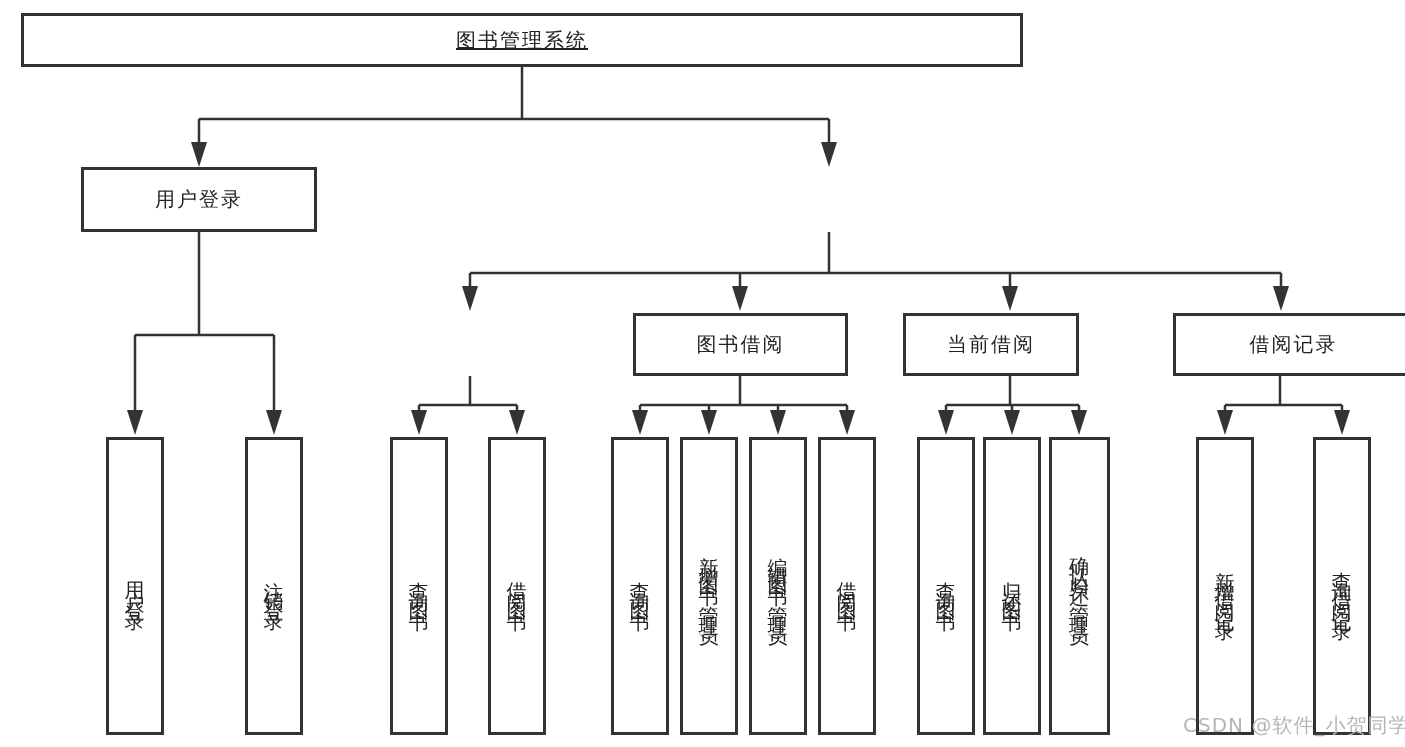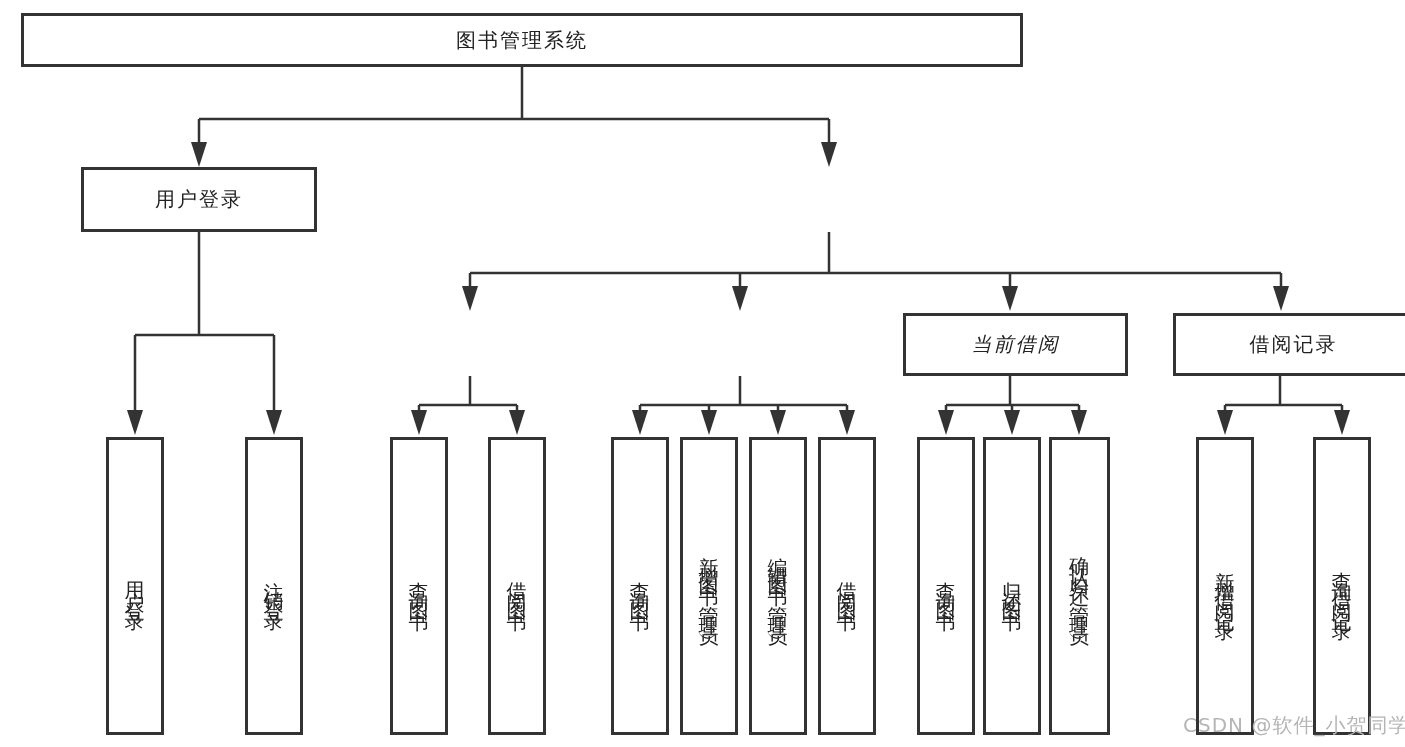--- a/index.html
+++ b/index.html
@@ -39,28 +39,28 @@
   }
   .v-label {
     writing-mode: vertical-rl;
     text-orientation: mixed;
     font-size: 20px;
     line-height: 1;
     letter-spacing: 10px;
     white-space: nowrap;
   }
   
-  .node-root          { left: 21px;   top: 13px;  width: 1002px; height: 54px; }
+  .node-root          { left: 21px;   top: 13px;  width: 1002px; height: 54px; text-decoration: underline; }
   
   .node-user-login    { left: 81px;   top: 167px; width: 236px;  height: 65px; }
   .node-book-mgmt     { left: 711px;  top: 167px; width: 236px;  height: 65px; }
   
   .node-new-book-rec  { left: 363px;  top: 313px; width: 215px;  height: 63px; }
   .node-book-borrow   { left: 633px;  top: 313px; width: 215px;  height: 63px; }
-  .node-current-borrow{ left: 903px;  top: 313px; width: 225px;  height: 63px; font-style: italic; }
+  .node-current-borrow{ left: 903px;  top: 313px; width: 176px;  height: 63px; }
   .node-borrow-record { left: 1173px; top: 313px; width: 241px;  height: 63px; }
   
   .leaf { top: 437px; width: 58px; height: 298px; }
   .node-login      { left: 106px; }
   .node-logout     { left: 245px; }
   .node-nb-query   { left: 390px; }
   .node-nb-borrow  { left: 488px; }
   .node-bb-query   { left: 611px; }
   .node-bb-add     { left: 680px; }
   .node-bb-edit    { left: 749px; }
@@ -138,20 +138,23 @@
   </svg>
 
   <div class="node node-root">
     <span class="h-label">图书管理系统</span>
   </div>
 
   <div class="node node-user-login">
     <span class="h-label">用户登录</span>
   </div>
 
+  <div class="node node-book-borrow">
+    <span class="h-label">图书借阅</span>
+  </div>
   <div class="node node-current-borrow">
     <span class="h-label">当前借阅</span>
   </div>
   <div class="node node-borrow-record">
     <span class="h-label">借阅记录</span>
   </div>
 
   <div class="node leaf node-login">
     <span class="v-label">用户登录</span>
   </div>

